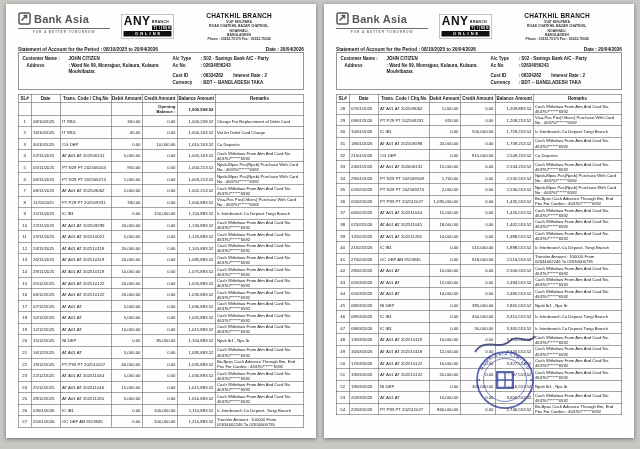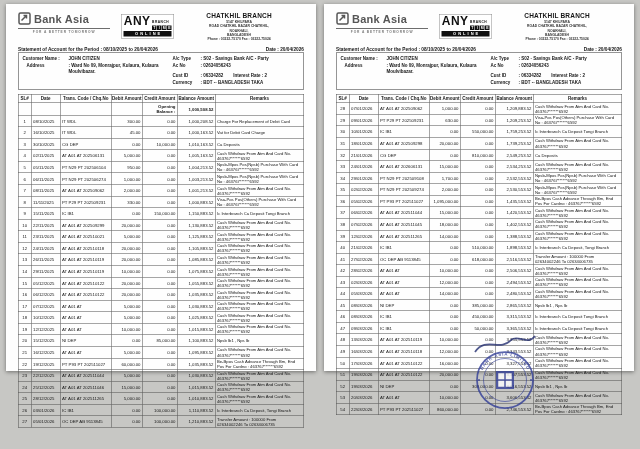--- a/index.html
+++ b/index.html
@@ -2,21 +2,21 @@
 <html><head>
 <meta charset="utf-8">
 <style>
   html,body{margin:0;padding:0;}
   body{
     width:640px;height:449px;position:relative;overflow:hidden;
     background:#c7c7c4;
     font-family:"Liberation Sans", sans-serif;
   }
   .sheet{
-    position:absolute;top:4px;width:310px;height:367px;
+    position:absolute;top:4px;width:310px;height:434px;
     background:#fefefe;box-shadow:0 1px 4px rgba(0,0,0,.45);
   }
   .sheet-left{left:6px;}
   .sheet-right{left:324px;}
   .inner{
     width:620px;height:882px;box-sizing:border-box;
     transform:scale(.5);transform-origin:0 0;
     padding:16px 24px;color:#161616;position:relative;
   }
   

